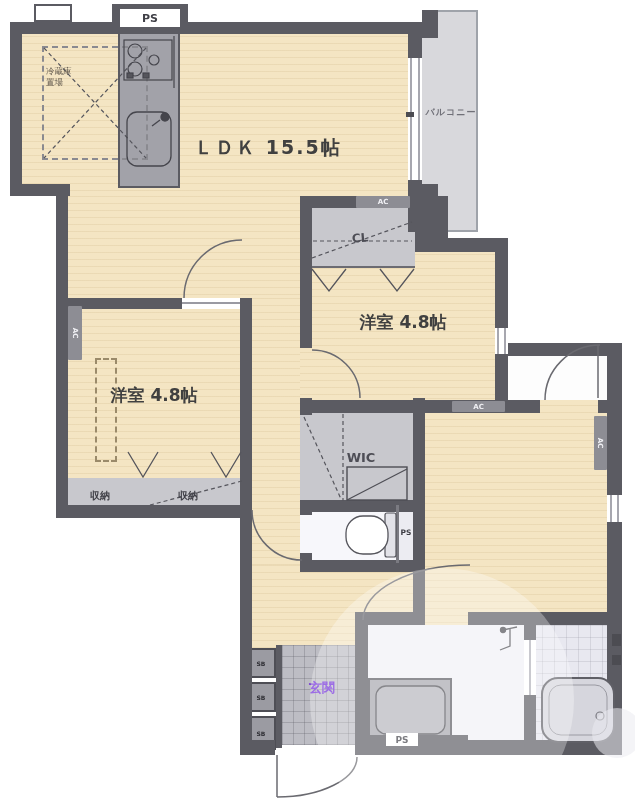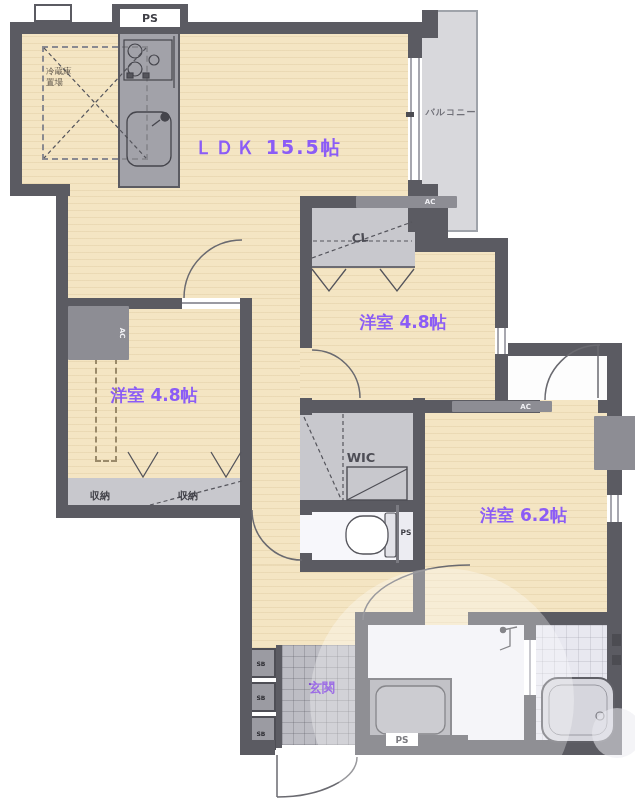--- a/index.html
+++ b/index.html
@@ -15,24 +15,24 @@
         background-image:linear-gradient(rgba(90,90,100,.28) 1px, transparent 1px),
                          linear-gradient(90deg, rgba(90,90,100,.28) 1px, transparent 1px);
         background-size:11px 11px;}
   .wet{position:absolute;background:#f1f1f6;}
   .bath{position:absolute;background-color:#e8e8f0;
         background-image:linear-gradient(rgba(130,130,145,.20) 1px, transparent 1px),
                          linear-gradient(90deg, rgba(130,130,145,.20) 1px, transparent 1px);
         background-size:12px 12px;}
   .balc{position:absolute;background:#d8d8dc;border-top:2px solid #9fa3aa;
         border-right:2px solid #9fa3aa;border-bottom:2px solid #9fa3aa;box-sizing:border-box;}
-  .rlabel{position:absolute;color:#8b5cf6;font-weight:bold;text-align:center;
+  .rlabel{position:absolute;color:#404040;font-weight:bold;text-align:center;
           display:flex;align-items:center;justify-content:center;white-space:nowrap;}
   .acbox{position:absolute;background:#8d8d94;color:#f0f0f4;font-size:7px;font-weight:bold;
-         display:flex;align-items:center;justify-content:center;border-radius:1px;padding-left:47px;}
+         display:flex;align-items:center;justify-content:center;border-radius:1px;}
   .sbbox{position:absolute;background:#9b9ba2;border:2px solid #4e4e55;box-sizing:border-box;
          color:#2f2f35;font-size:6px;font-weight:bold;display:flex;align-items:center;justify-content:center;}
   .window{position:absolute;background:#ffffff;}
   .rot90{transform:rotate(90deg);display:inline-block;}
   svg{position:absolute;left:0;top:0;}
 </style>
 </head>
 <body>
 
 <div class="plan">
@@ -205,21 +205,20 @@
   <div class="acbox" style="left:452px;top:401px;width:53px;height:11px;">
       <span>AC</span>
     </div>
   <div class="acbox" style="left:594px;top:416px;width:13px;height:54px;">
       <span class="rot90">AC</span>
     </div>
 
   <div class="rlabel" style="left:188px;top:134px;width:160px;height:28px;font-size:19px;letter-spacing:2px;">ＬＤＫ 15.5帖</div>
   <div class="rlabel" style="left:333px;top:309px;width:140px;height:26px;font-size:17px;">洋室 4.8帖</div>
   <div class="rlabel" style="left:84px;top:382px;width:140px;height:26px;font-size:17px;">洋室 4.8帖</div>
-  <div class="rlabel" style="left:446px;top:502px;width:155px;height:26px;font-size:17px;">洋室 6.2帖</div>
   <div class="rlabel" style="left:330px;top:448px;width:62px;height:18px;font-size:13px;color:#4e4e56;">WIC</div>
   <div class="rlabel" style="left:336px;top:230px;width:48px;height:16px;font-size:12px;color:#4e4e56;transform:rotate(-5deg);">CL</div>
   <div class="rlabel" style="left:292px;top:680px;width:60px;height:16px;font-size:13px;color:#6d28d9;">玄関</div>
   <div class="rlabel" style="left:76px;top:489px;width:48px;height:13px;font-size:10px;color:#3f3f46;">収納</div>
   <div class="rlabel" style="left:164px;top:489px;width:48px;height:13px;font-size:10px;color:#3f3f46;">収納</div>
   <div class="rlabel" style="left:422px;top:106px;width:58px;height:12px;font-size:9px;font-weight:bold;color:#707078;letter-spacing:1px;">バルコニー</div>
   <div class="rlabel" style="left:397px;top:526px;width:18px;height:12px;font-size:7.5px;color:#3f3f46;">PS</div>
   <div class="abs" style="left:386px;top:733px;width:32px;height:13px;background:#fff;display:flex;align-items:center;justify-content:center;font-size:9px;font-weight:bold;color:#3f3f46;">
     <span>PS</span>
   </div>

